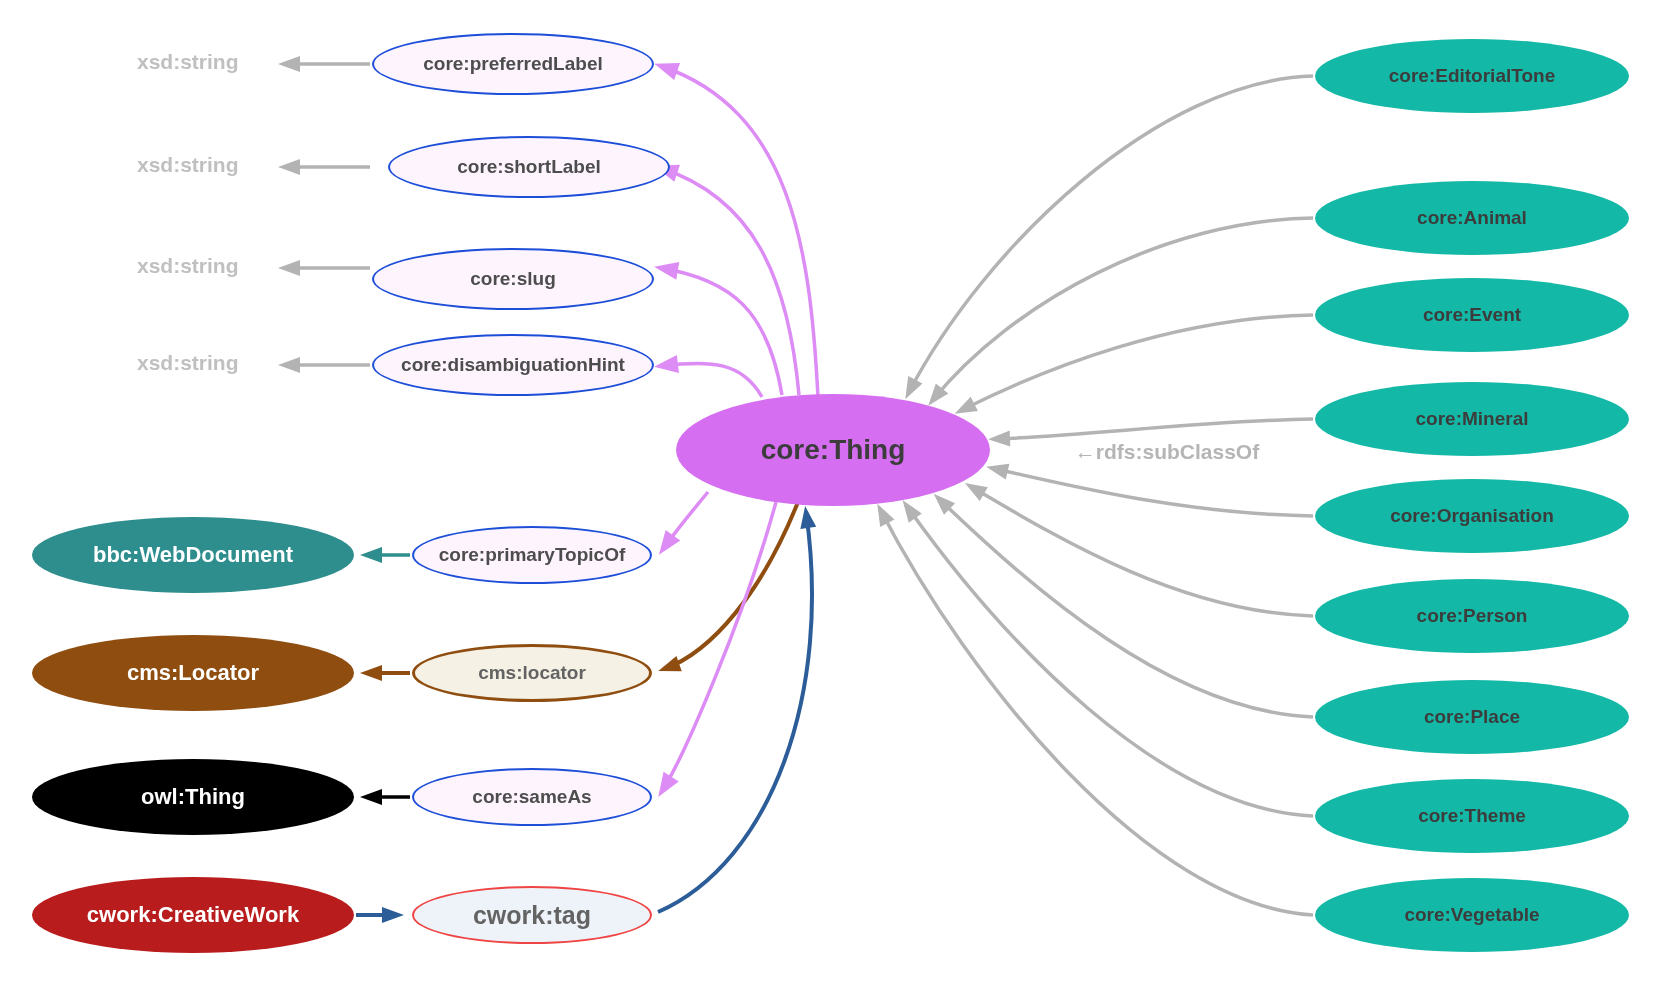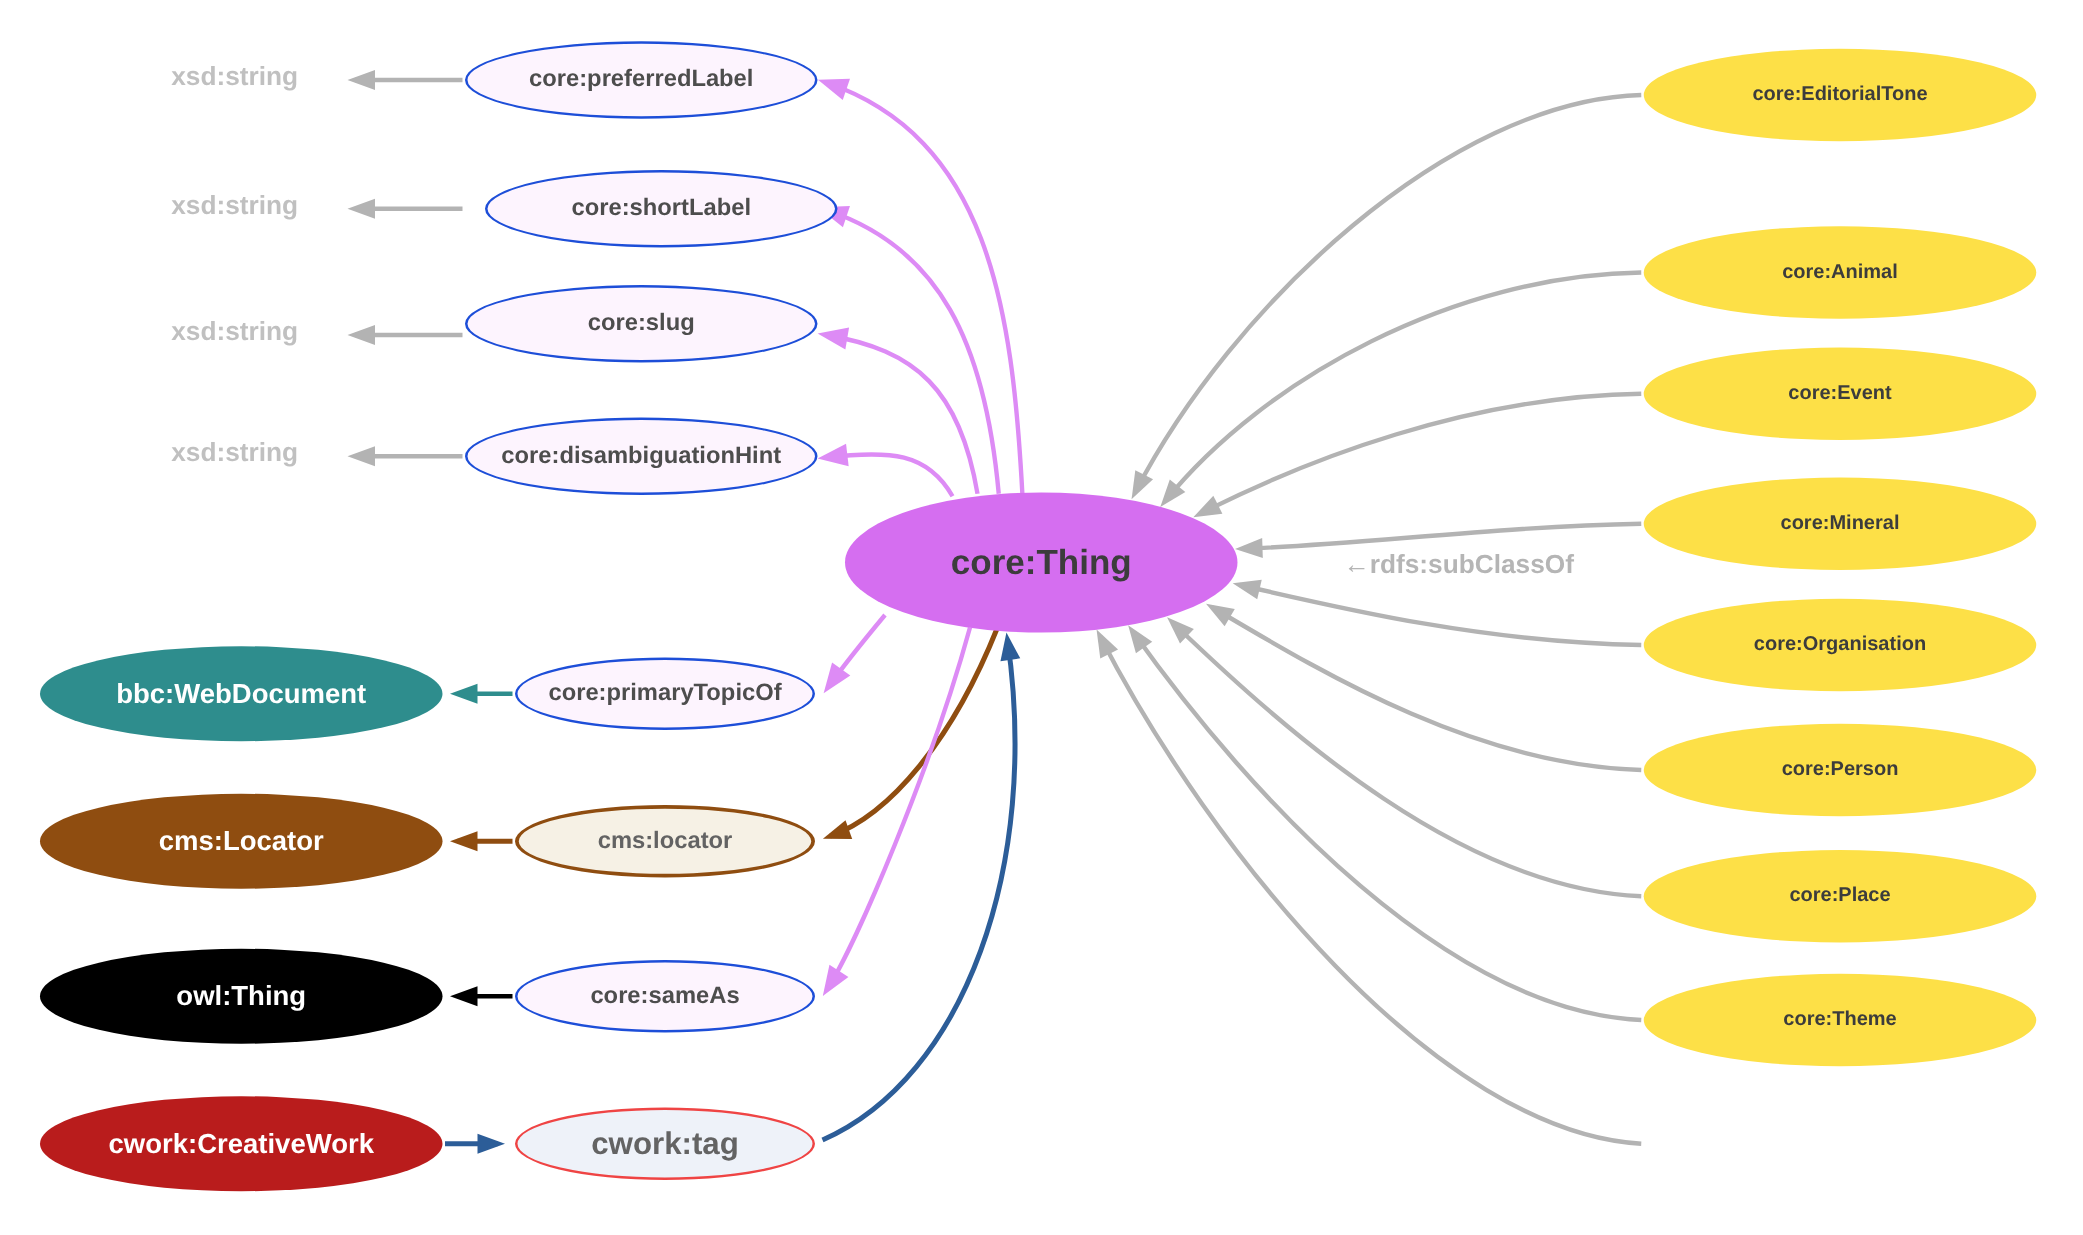--- a/index.html
+++ b/index.html
@@ -2,21 +2,21 @@
 <html><head>
 <meta charset="utf-8">
 <style>
   html,body{margin:0;padding:0;background:#ffffff;}
   #canvas{
     position:relative;width:1666px;height:988px;background:#ffffff;overflow:hidden;
     font-family:"Liberation Sans",sans-serif;font-weight:bold;
   }
   #edges{position:absolute;left:0;top:0;width:1666px;height:988px;}
   .node{position:absolute;border-radius:50%;display:flex;align-items:center;justify-content:center;box-sizing:border-box;text-align:center;}
-  .purple{background:#fde047;color:#3c3c3c;font-size:16px;}
+  .purple{background:#14b8a6;color:#3c3c3c;font-size:19px;}
   .center-node{background:#d56ef0;color:#3c3c3c;font-size:28px;}
   .prop-violet{background:#fdf4fe;border:2px solid #1d4ed8;color:#4d4d4d;font-size:19px;}
   .prop-brown{background:#f6f1e5;border:3px solid #8f4d10;color:#636363;font-size:19px;}
   .prop-blue{background:#eef2f9;border:2px solid #ef4444;color:#636363;font-size:25px;}
   .class-teal{background:#2e8d8d;color:#ffffff;font-size:22px;}
   .class-brown{background:#8f4d10;color:#ffffff;font-size:22px;}
   .class-black{background:#000000;color:#ffffff;font-size:22px;}
   .class-blue{background:#b91c1c;color:#ffffff;font-size:22px;}
   .floating-label{position:absolute;font-size:21px;}
   .xsd{color:#c0c0c0;text-align:left;}
@@ -84,21 +84,21 @@
   <div class="floating-label xsd" style="left:137px;top:153px;width:130px;">xsd:string</div>
   <div class="floating-label xsd" style="left:137px;top:254px;width:130px;">xsd:string</div>
   <div class="floating-label xsd" style="left:137px;top:351px;width:130px;">xsd:string</div>
 
   <div class="node prop-violet" style="left:372px;top:33px;width:282px;height:62px;">
       <span>core:preferredLabel</span>
     </div>
   <div class="node prop-violet" style="left:388px;top:136px;width:282px;height:62px;">
       <span>core:shortLabel</span>
     </div>
-  <div class="node prop-violet" style="left:372px;top:228px;width:282px;height:62px;text-align:right;">
+  <div class="node prop-violet" style="left:372px;top:248px;width:282px;height:62px;text-align:right;">
       <span>core:slug</span>
     </div>
   <div class="node prop-violet" style="left:372px;top:334px;width:282px;height:62px;">
       <span>core:disambiguationHint</span>
     </div>
 
   <div class="node class-teal" style="left:32px;top:517px;width:322px;height:76px;">
       <span>bbc:WebDocument</span>
     </div>
   <div class="node class-brown" style="left:32px;top:635px;width:322px;height:76px;">
@@ -147,14 +147,17 @@
     </div>
   <div class="node purple" style="left:1315px;top:579px;width:314px;height:74px;">
       <span>core:Person</span>
     </div>
   <div class="node purple" style="left:1315px;top:680px;width:314px;height:74px;">
       <span>core:Place</span>
     </div>
   <div class="node purple" style="left:1315px;top:779px;width:314px;height:74px;">
       <span>core:Theme</span>
     </div>
+  <div class="node purple" style="left:1315px;top:878px;width:314px;height:74px;">
+      <span>core:Vegetable</span>
+    </div>
 
 </div>
 
 </body></html>

